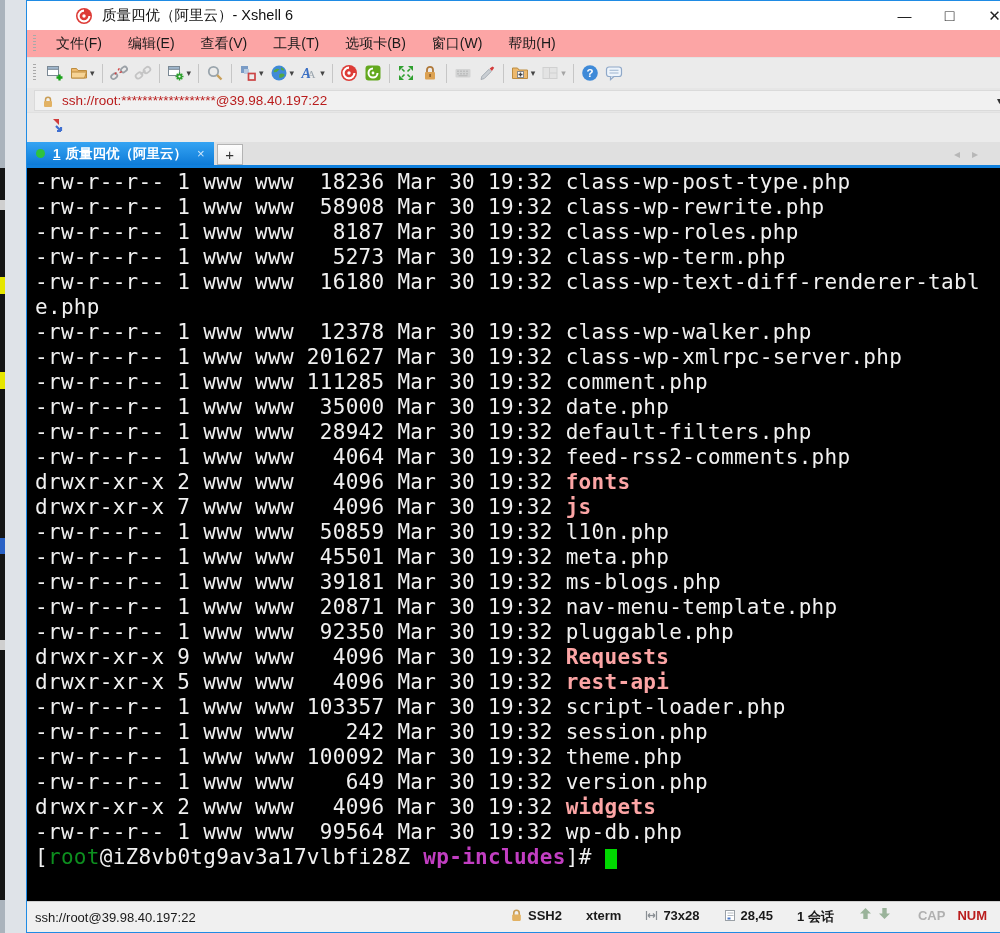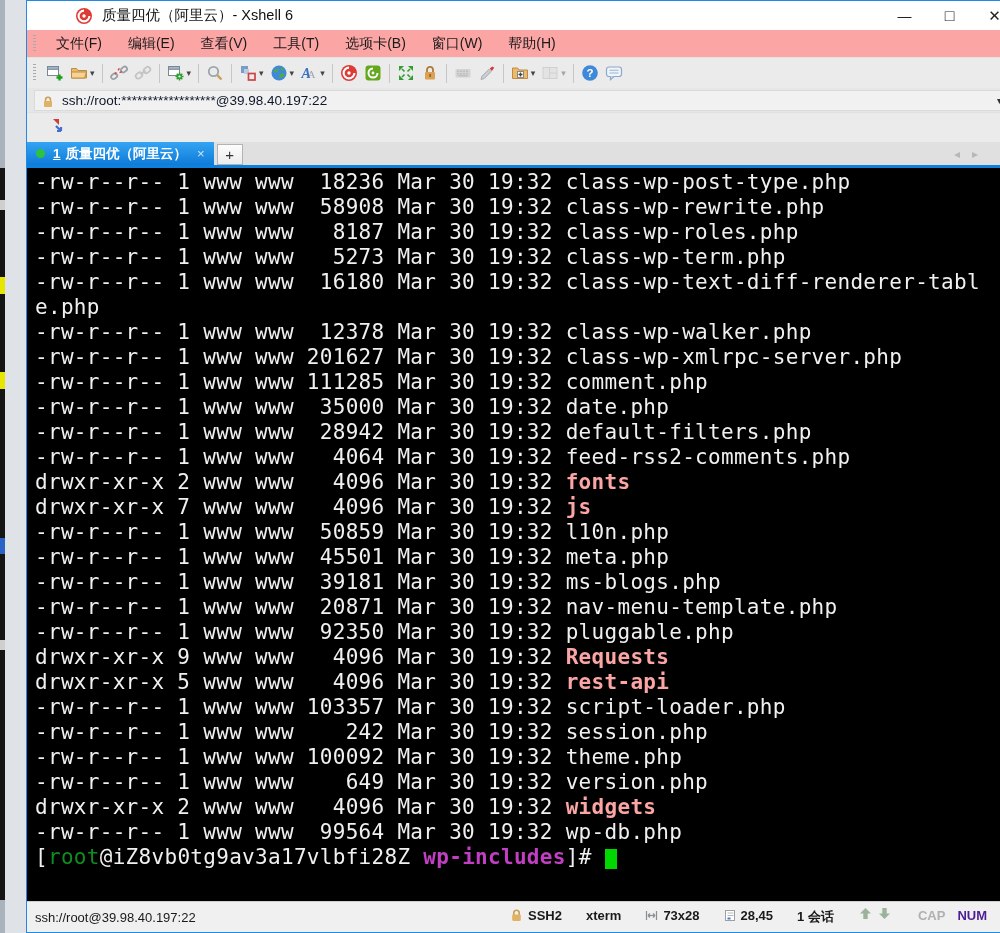--- a/index.html
+++ b/index.html
@@ -33,21 +33,21 @@
   .tbtn { height:24px; display:flex; align-items:center; justify-content:center; padding:0 3px; }
   .tbtn svg { display:block; }
   .tbtn .caret { font-size:9px; color:#444; margin-left:2px; }
   .tbtn.disabled { opacity:.42; filter:grayscale(.9); }
   .tsep { width:1px; height:19px; background:#c6c6c6; margin:0 4px; flex:none; }
 
   
   .addressbar { height:24px; background:#e6e6e6; display:flex; align-items:center; padding:0 7px; flex:none; }
   .addr-field { flex:1; height:21px; background:#f1f1f1; border:1px solid #dadada; display:flex; align-items:center; padding:0 7px; }
   .addr-lock { width:12px; height:12px; flex:none; }
-  .addr-text { margin-left:8px; font-size:13.5px; color:#0f172a; white-space:nowrap; overflow:hidden; }
+  .addr-text { margin-left:8px; font-size:13.5px; color:#b91c1c; white-space:nowrap; overflow:hidden; }
   .addr-caret { margin-left:auto; font-size:10px; color:#333; }
 
   
   .infobar { height:30px; background:#ebebeb; display:flex; align-items:center; padding-left:25px; flex:none; border-top:1px solid #e0e0e0; }
   .info-text { margin-left:9px; font-size:13.5px; color:#a2a2a2; }
 
   
   .tabbar { height:26px; background:#e0e0e0; display:flex; align-items:flex-end; flex:none; border-bottom:3px solid #1080dd; }
   .tab { height:23px; min-width:176px; background:linear-gradient(#35a4f3,#0e7bd8); color:#fff; display:flex; align-items:center; padding:0 9px; font-size:13.5px; font-weight:bold; }
   .tab-dot { width:9px; height:9px; border-radius:50%; background:#2ec33e; flex:none; }
@@ -77,21 +77,21 @@
   .sb-thumb { position:absolute; left:2px; right:2px; bottom:6px; height:33px; background:#c3c9ce; }
 
   
   .statusbar { height:31px; background:#f0f0f0; border-top:1px solid #cfcfcf; display:flex; align-items:center; padding:0 4px 0 8px; flex:none; font-size:13px; color:#1a1a1a; }
   .sb-left { white-space:nowrap; }
   .sb-right { margin-left:auto; display:flex; align-items:flex-start;font-weight:bold; }
   .sb-seg { display:flex; align-items:center; margin-left:24px; white-space:nowrap; }
   .sb-seg svg { margin-right:5px; }
   .sb-arrows { display:flex; align-items:center; gap:8px; margin-left:26px; }
   .sb-cap { margin-left:28px; color:#b0b0b0; }
-  .sb-num { margin-left:12px; color:#4c1d95; }
+  .sb-num { margin-left:12px; color:#b91c1c; }
   .rgrip { width:10px; height:10px; margin-left:16px; position:relative; align-self:flex-end; margin-bottom:3px; }
   .rgrip i { position:absolute; width:2px; height:2px; background:#bdbdbd; }
 </style>
 </head>
 <body>
 
 <div class="screen">
 
   <div class="sliver-left">
     <div class="dark"></div>

